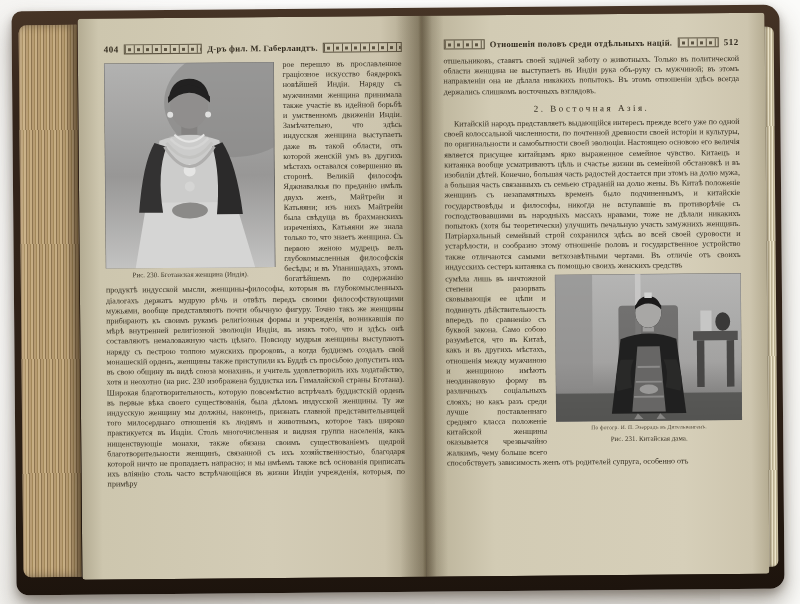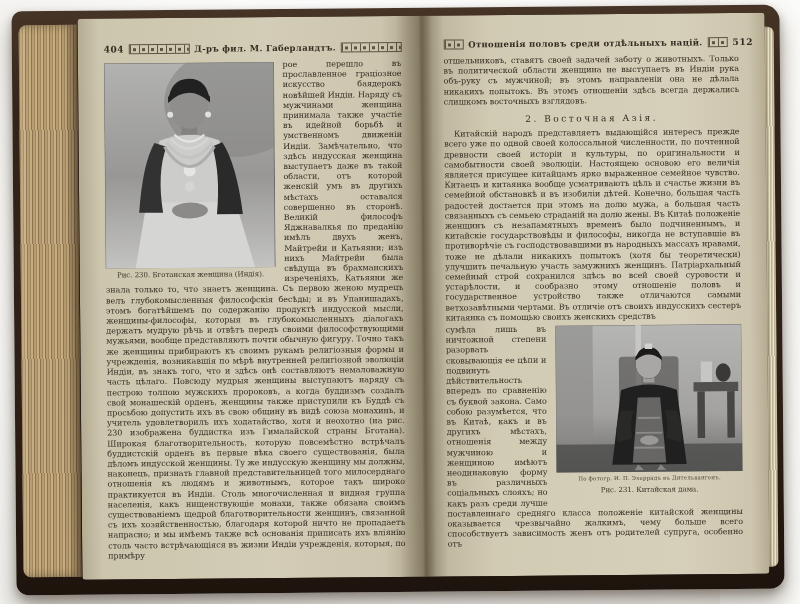--- a/index.html
+++ b/index.html
@@ -1,21 +1,21 @@
 <!DOCTYPE html>
 <html><head>
 <meta charset="utf-8">
 <style>
   html,body{margin:0;padding:0;}
   body{
     width:800px;height:604px;overflow:hidden;
     background:#fbfbf9;
     font-family:"DejaVu Serif","Liberation Serif",serif;
   }
-  .photo-scene{position:relative;width:720px;height:604px;background:radial-gradient(ellipse at 50% 45%, #ffffff 55%, #f2f1ee 100%);}
+  .photo-scene{position:relative;width:720px;height:604px;background:radial-gradient(ellipse at 50% 45%, #ffffff 55%, #f2f1ee 100%);font-family:Liberation Serif, serif;}
   
   .book{
     position:absolute;left:14px;top:8px;width:768px;height:584px;
     transform:rotate(-0.5deg);
     background:linear-gradient(180deg,#463426 0%, #33241a 18%, #2c1f15 70%, #1d140d 100%);
     border-radius:10px 16px 14px 12px;
     box-shadow:0 14px 24px rgba(70,60,45,.45), 0 4px 8px rgba(60,50,40,.35);
   }
   .fore-edge-left{
     position:absolute;left:7px;top:14px;bottom:18px;width:58px;

